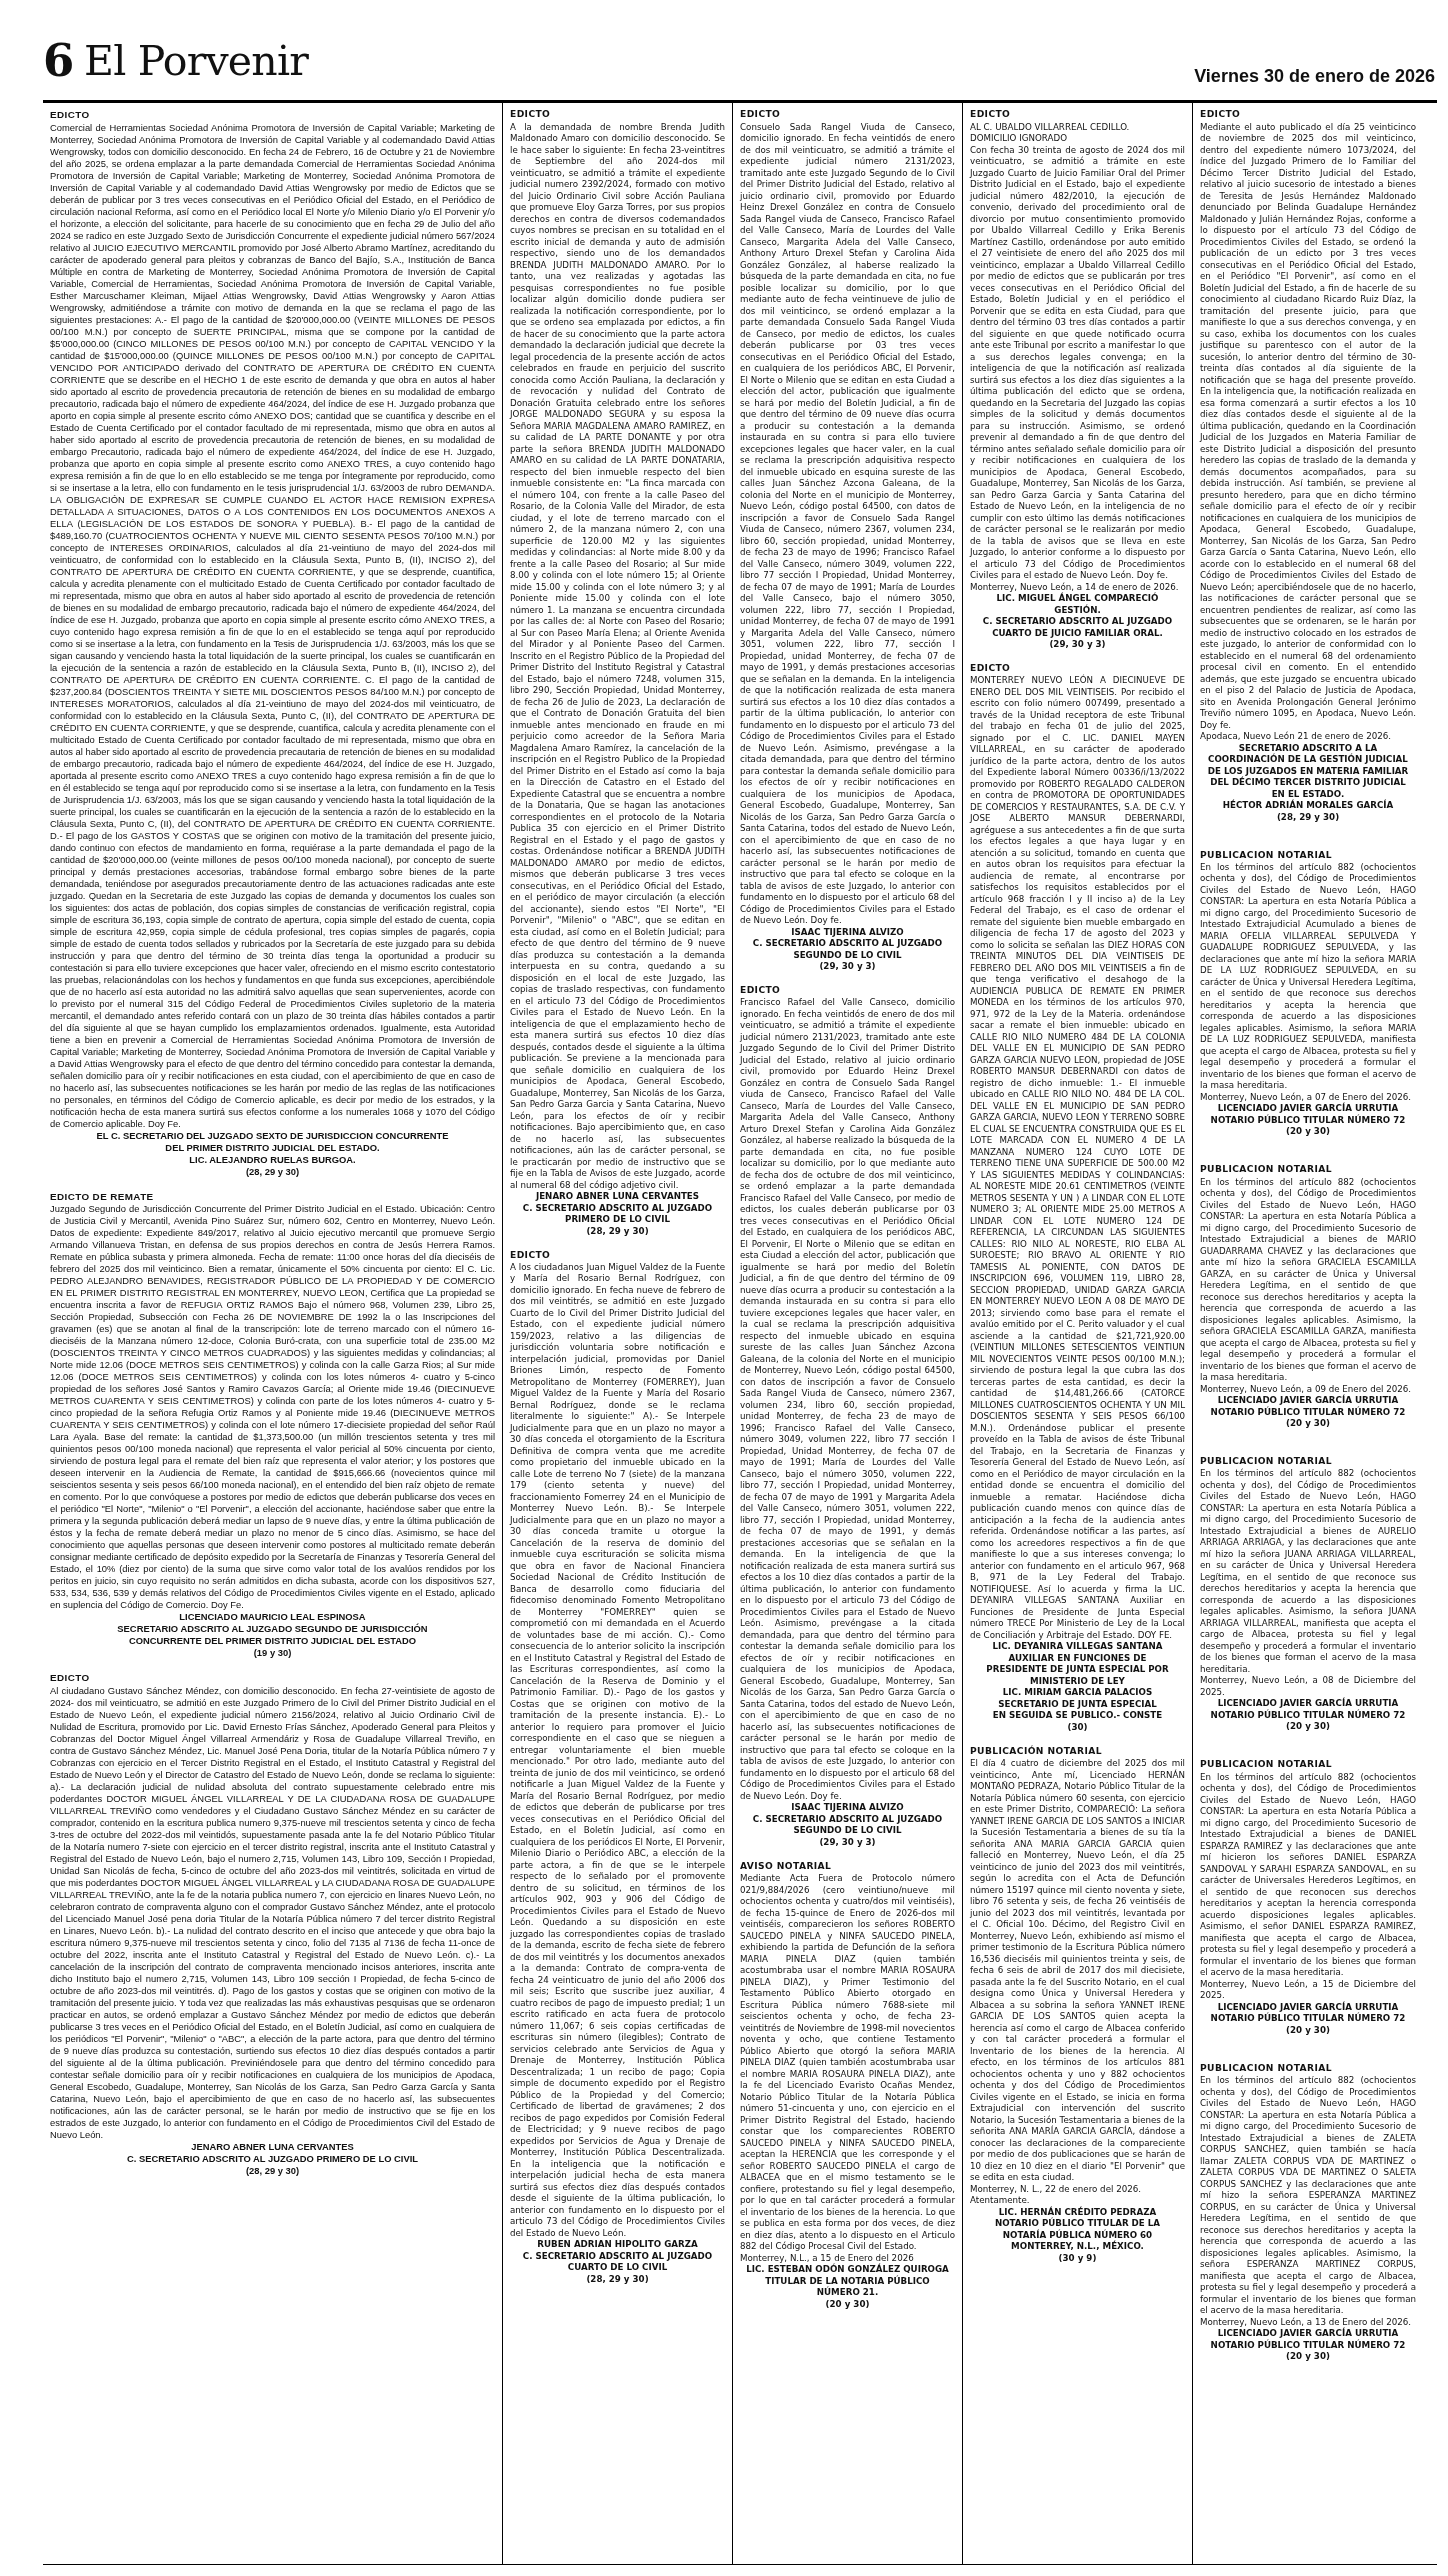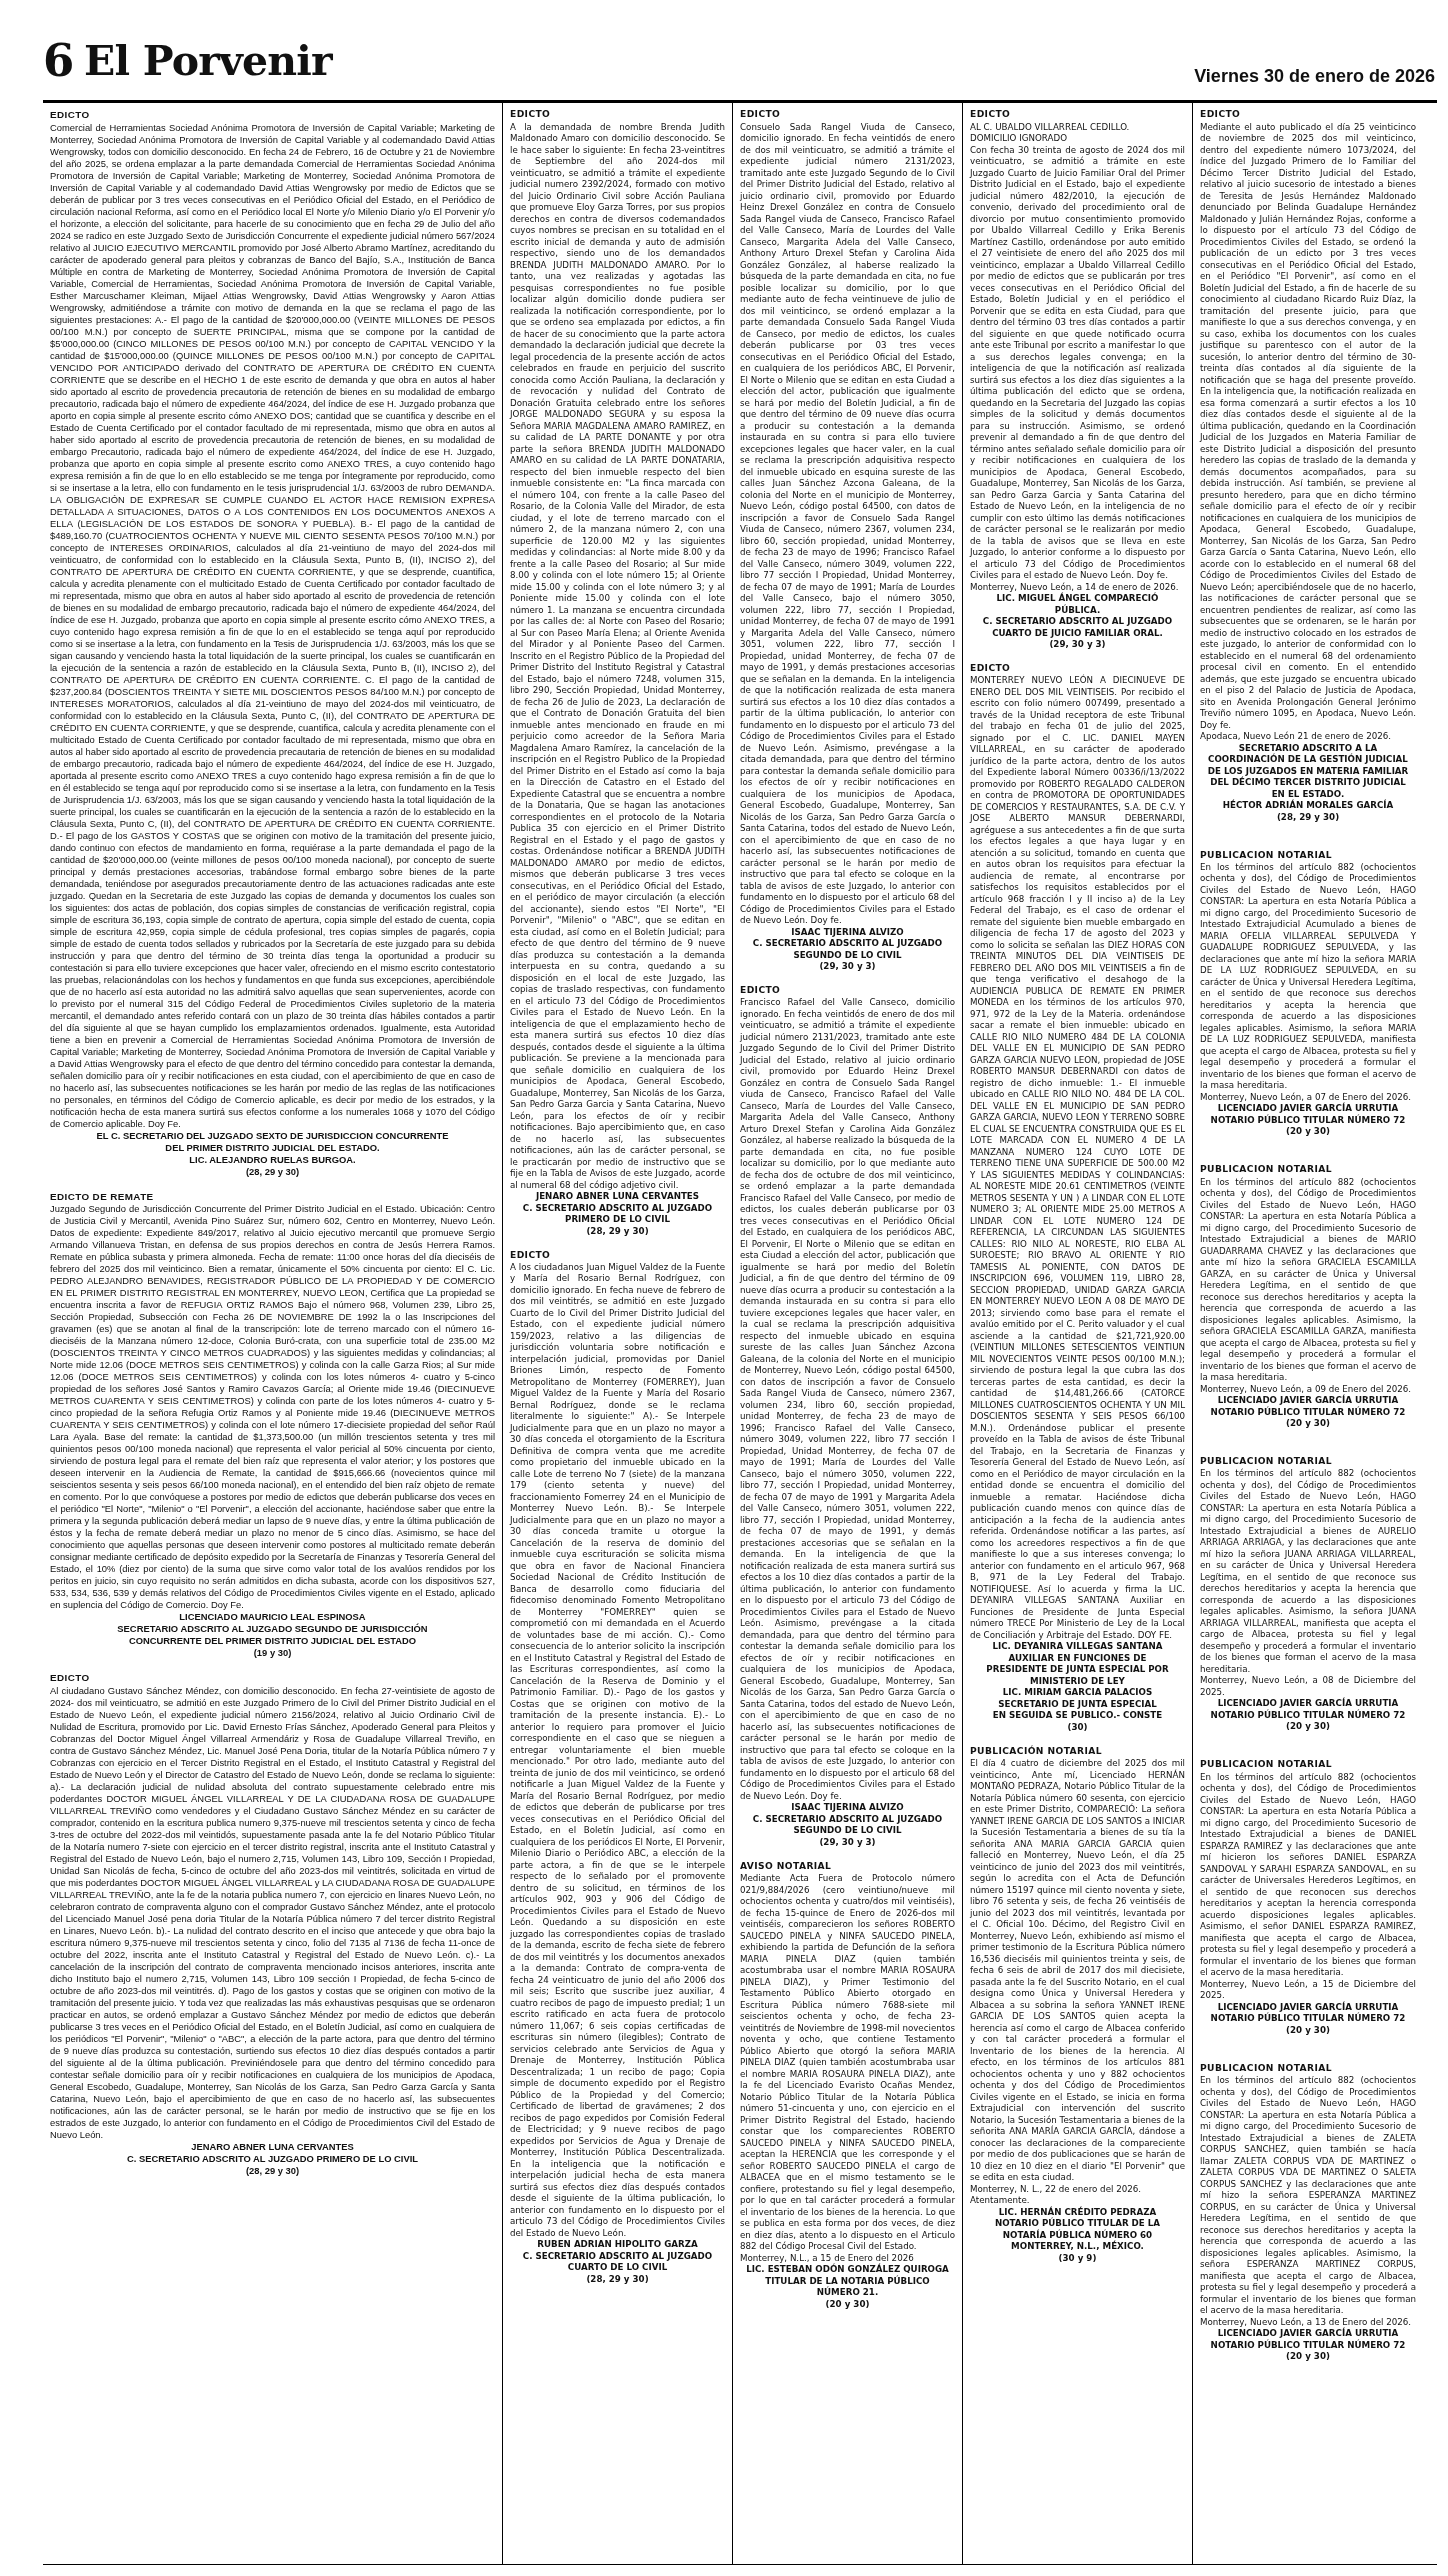--- a/index.html
+++ b/index.html
@@ -1,19 +1,19 @@
 <!DOCTYPE html>
 <html style="font-size:12.5px"><head>
 <meta charset="utf-8">
 <style>
   html,body{margin:0;padding:0;background:#ffffff;}
   body{width:1449px;height:2576px;position:relative;font-family:"Liberation Sans",sans-serif;color:#111;}
   .page-header{position:absolute;left:43px;right:14px;top:30px;height:62px;}
   .page-num{display:inline-block;font-family:"DejaVu Serif",serif;font-weight:bold;font-size:45px;line-height:62px;vertical-align:bottom;letter-spacing:-1.6px;}
-  .masthead{display:inline-block;font-family:"DejaVu Serif",serif;font-weight:bold;font-size:41px;line-height:62px;vertical-align:bottom;margin-left:7.8px;letter-spacing:-0.8px;}
+  .masthead{display:inline-block;font-family:"DejaVu Serif",serif;font-weight:normal;font-size:41px;line-height:62px;vertical-align:bottom;margin-left:7.8px;letter-spacing:-0.8px;}
   .issue-date{position:absolute;right:0;bottom:4.7px;font-size:18px;font-weight:bold;}
   .content{position:absolute;left:43px;right:11.7px;top:100px;bottom:11px;border-top:3.9px solid #000;border-bottom:1.6px solid #000;display:flex;overflow:hidden;}
   .col{box-sizing:border-box;padding:4.7px 7px 0 7px;border-right:1.6px solid #000;overflow:hidden;}
   .col:last-child{border-right:none;}
   .col-wide{width:460px;font-size:9.4px;line-height:12px;font-family:"Liberation Sans",sans-serif;}
   .col-narrow{width:230px;font-size:8.7px;line-height:11.5px;font-family:"DejaVu Sans",sans-serif;}
   .notice{margin-bottom:12.5px;}
   .notice-title{text-align:left;font-weight:bold;font-size:1.05em;letter-spacing:0.4px;margin:1.6px 0 0.8px 0;}
   .notice-body{text-align:justify;text-justify:inter-word;word-break:normal;hyphens:auto;}
   .notice-footer{text-align:center;font-weight:bold;}
@@ -100,21 +100,21 @@
       </article>
     </div>
     <div class="col col-narrow">
       <article class="notice">
         <div class="notice-title">EDICTO</div>
         <div class="notice-body">AL C. UBALDO VILLARREAL CEDILLO.</div>
         <div class="notice-body">DOMICILIO IGNORADO</div>
         <div class="notice-body">Con fecha 30 treinta de agosto de 2024 dos mil veinticuatro, se admitió a trámite en este Juzgado Cuarto de Juicio Familiar Oral del Primer Distrito Judicial en el Estado, bajo el expediente judicial número 482/2010, la ejecución de convenio, derivado del procedimiento oral de divorcio por mutuo consentimiento promovido por Ubaldo Villarreal Cedillo y Erika Berenis Martínez Castillo, ordenándose por auto emitido el 27 veintisiete de enero del año 2025 dos mil veinticinco, emplazar a Ubaldo Villarreal Cedillo por medio de edictos que se publicarán por tres veces consecutivas en el Periódico Oficial del Estado, Boletín Judicial y en el periódico el Porvenir que se edita en esta Ciudad, para que dentro del término 03 tres días contados a partir del siguiente en que quede notificado ocurra ante este Tribunal por escrito a manifestar lo que a sus derechos legales convenga; en la inteligencia de que la notificación así realizada surtirá sus efectos a los diez días siguientes a la última publicación del edicto que se ordena, quedando en la Secretaria del Juzgado las copias simples de la solicitud y demás documentos para su instrucción. Asimismo, se ordenó prevenir al demandado a fin de que dentro del término antes señalado señale domicilio para oír y recibir notificaciones en cualquiera de los municipios de Apodaca, General Escobedo, Guadalupe, Monterrey, San Nicolás de los Garza, san Pedro Garza Garcia y Santa Catarina del Estado de Nuevo León, en la inteligencia de no cumplir con esto último las demás notificaciones de carácter personal se le realizarán por medio de la tabla de avisos que se lleva en este Juzgado, lo anterior conforme a lo dispuesto por el articulo 73 del Código de Procedimientos Civiles para el estado de Nuevo León. Doy fe.</div>
         <div class="notice-body">Monterrey, Nuevo León, a 14 de enero de 2026.</div>
         <div class="notice-footer">LIC. MIGUEL ÁNGEL COMPARECIÓ</div>
-        <div class="notice-footer">PÚBLICA.</div>
+        <div class="notice-footer">GESTIÓN.</div>
         <div class="notice-footer">C. SECRETARIO ADSCRITO AL JUZGADO</div>
         <div class="notice-footer">CUARTO DE JUICIO FAMILIAR ORAL.</div>
         <div class="notice-footer">(29, 30 y 3)</div>
       </article>
       <article class="notice">
         <div class="notice-title">EDICTO</div>
         <div class="notice-body">MONTERREY NUEVO LEÓN A DIECINUEVE DE ENERO DEL DOS MIL VEINTISEIS. Por recibido el escrito con folio número 007499, presentado a través de la Unidad receptora de este Tribunal del trabajo en fecha 01 de julio del 2025, signado por el C. LIC. DANIEL MAYEN VILLARREAL, en su carácter de apoderado jurídico de la parte actora, dentro de los autos del Expediente laboral Número 00336/i/13/2022 promovido por ROBERTO REGALADO CALDERON en contra de PROMOTORA DE OPORTUNIDADES DE COMERCIOS Y RESTAURANTES, S.A. DE C.V. Y JOSE ALBERTO MANSUR DEBERNARDI, agréguese a sus antecedentes a fin de que surta los efectos legales a que haya lugar y en atención a su solicitud, tomando en cuenta que en autos obran los requisitos para efectuar la audiencia de remate, al encontrarse por satisfechos los requisitos establecidos por el artículo 968 fracción I y II inciso a) de la Ley Federal del Trabajo, es el caso de ordenar el remate del siguiente bien mueble embargado en diligencia de fecha 17 de agosto del 2023 y como lo solicita se señalan las DIEZ HORAS CON TREINTA MINUTOS DEL DIA VEINTISEIS DE FEBRERO DEL AÑO DOS MIL VEINTISEIS a fin de que tenga verificativo el desahogo de la AUDIENCIA PUBLICA DE REMATE EN PRIMER MONEDA en los términos de los artículos 970, 971, 972 de la Ley de la Materia. ordenándose sacar a remate el bien inmueble: ubicado en CALLE RIO NILO NUMERO 484 DE LA COLONIA DEL VALLE EN EL MUNICIPIO DE SAN PEDRO GARZA GARCIA NUEVO LEON, propiedad de JOSE ROBERTO MANSUR DEBERNARDI con datos de registro de dicho inmueble: 1.- El inmueble ubicado en CALLE RIO NILO NO. 484 DE LA COL. DEL VALLE EN EL MUNICIPIO DE SAN PEDRO GARZA GARCIA, NUEVO LEON Y TERRENO SOBRE EL CUAL SE ENCUENTRA CONSTRUIDA QUE ES EL LOTE MARCADA CON EL NUMERO 4 DE LA MANZANA NUMERO 124 CUYO LOTE DE TERRENO TIENE UNA SUPERFICIE DE 500.00 M2 Y LAS SIGUIENTES MEDIDAS Y COLINDANCIAS: AL NORESTE MIDE 20.61 CENTIMETROS (VEINTE METROS SESENTA Y UN ) A LINDAR CON EL LOTE NUMERO 3; AL ORIENTE MIDE 25.00 METROS A LINDAR CON EL LOTE NUMERO 124 DE REFERENCIA, LA CIRCUNDAN LAS SIGUIENTES CALLES: RIO NILO AL NORESTE, RIO ELBA AL SUROESTE; RIO BRAVO AL ORIENTE Y RIO TAMESIS AL PONIENTE, CON DATOS DE INSCRIPCION 696, VOLUMEN 119, LIBRO 28, SECCION PROPIEDAD, UNIDAD GARZA GARCIA EN MONTERREY NUEVO LEON A 08 DE MAYO DE 2013; sirviendo como base para el remate el avalúo emitido por el C. Perito valuador y el cual asciende a la cantidad de $21,721,920.00 (VEINTIUN MILLONES SETESCIENTOS VEINTIUN MIL NOVECIENTOS VEINTE PESOS 00/100 M.N.); sirviendo de postura legal la que cubra las dos terceras partes de esta cantidad, es decir la cantidad de $14,481,266.66 (CATORCE MILLONES CUATROSCIENTOS OCHENTA Y UN MIL DOSCIENTOS SESENTA Y SEIS PESOS 66/100 M.N.). Ordenándose publicar el presente proveído en la Tabla de avisos de éste Tribunal del Trabajo, en la Secretaria de Finanzas y Tesorería General del Estado de Nuevo León, así como en el Periódico de mayor circulación en la entidad donde se encuentra el domicilio del inmueble a rematar. Haciéndose dicha publicación cuando menos con quince días de anticipación a la fecha de la audiencia antes referida. Ordenándose notificar a las partes, así como los acreedores respectivos a fin de que manifieste lo que a sus intereses convenga; lo anterior con fundamento en el articulo 967, 968 B, 971 de la Ley Federal del Trabajo. NOTIFIQUESE. Así lo acuerda y firma la LIC. DEYANIRA VILLEGAS SANTANA Auxiliar en Funciones de Presidente de Junta Especial número TRECE Por Ministerio de Ley de la Local de Conciliación y Arbitraje del Estado. DOY FE.</div>
         <div class="notice-footer">LIC. DEYANIRA VILLEGAS SANTANA</div>
         <div class="notice-footer">AUXILIAR EN FUNCIONES DE</div>
         <div class="notice-footer">PRESIDENTE DE JUNTA ESPECIAL POR</div>

